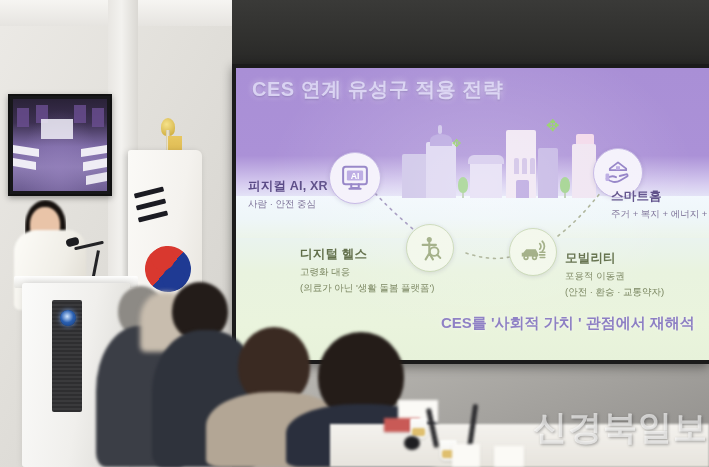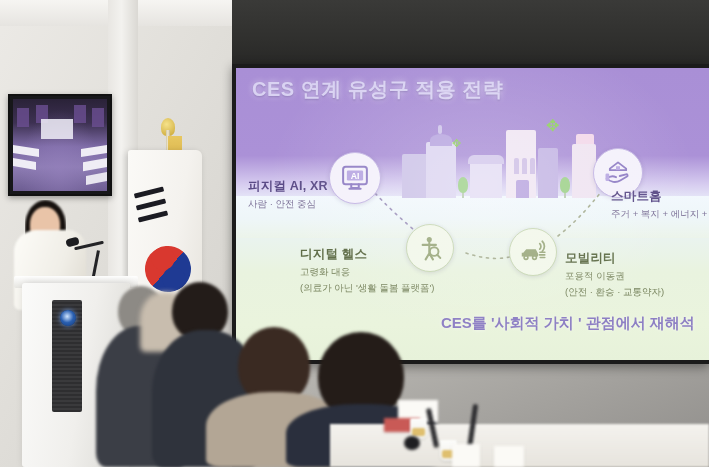--- a/index.html
+++ b/index.html
@@ -403,14 +403,15 @@
     </div>
   <div class="cup blur-s" style="left:440px;top:440px;">
       <i></i>
     </div>
   <div class="mic2 blur-m" style="left:430px;top:408px;width:5px;height:40px;transform:rotate(-12deg);"></div>
   <div class="mic2 blur-m" style="left:470px;top:404px;width:5px;height:46px;transform:rotate(8deg);"></div>
   <div class="paper blur-m" style="left:452px;top:444px;width:28px;height:23px;"></div>
   <div class="paper blur-m" style="left:494px;top:446px;width:30px;height:21px;"></div>
   <div class="mic2 blur-m" style="left:404px;top:436px;width:16px;height:14px;border-radius:50%;background:#1f1f22;"></div>
 
+  <div class="watermark">신경북일보</div>
 
 </div>
 
 </body></html>

